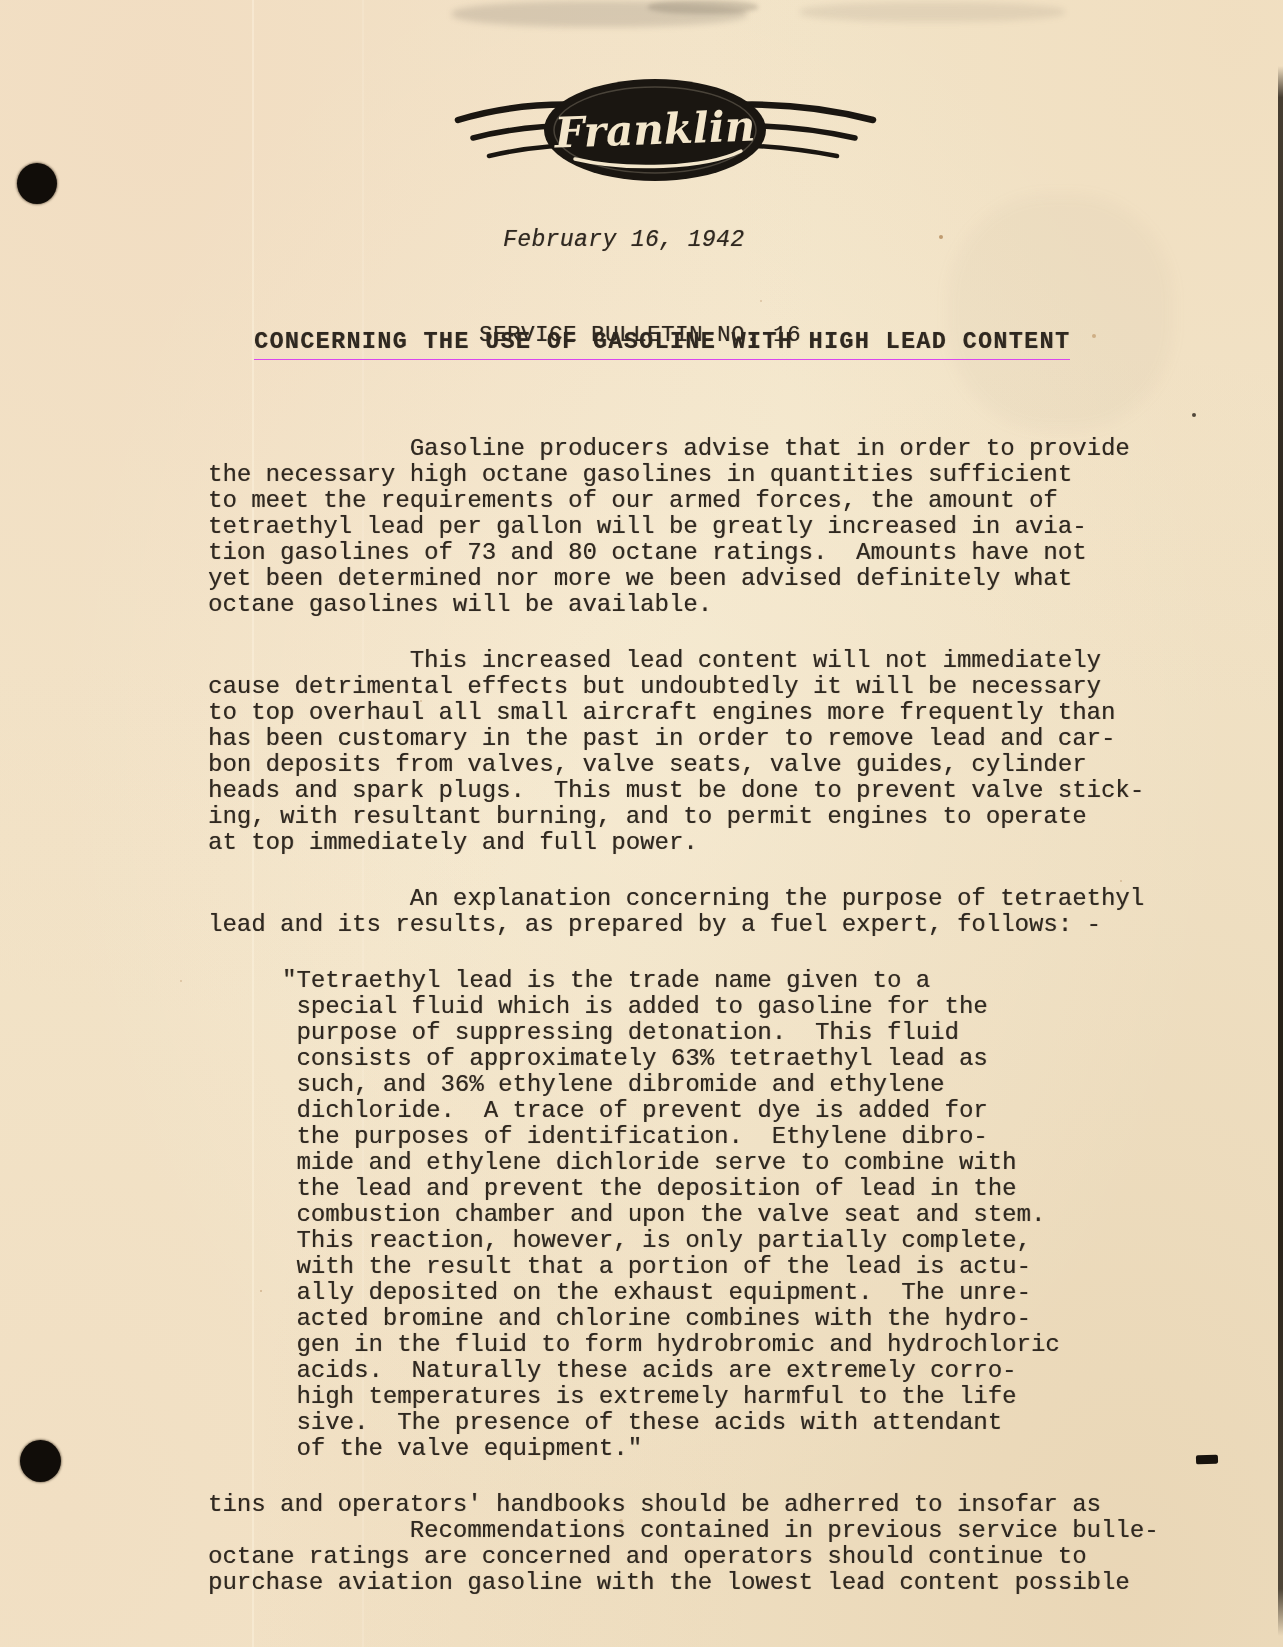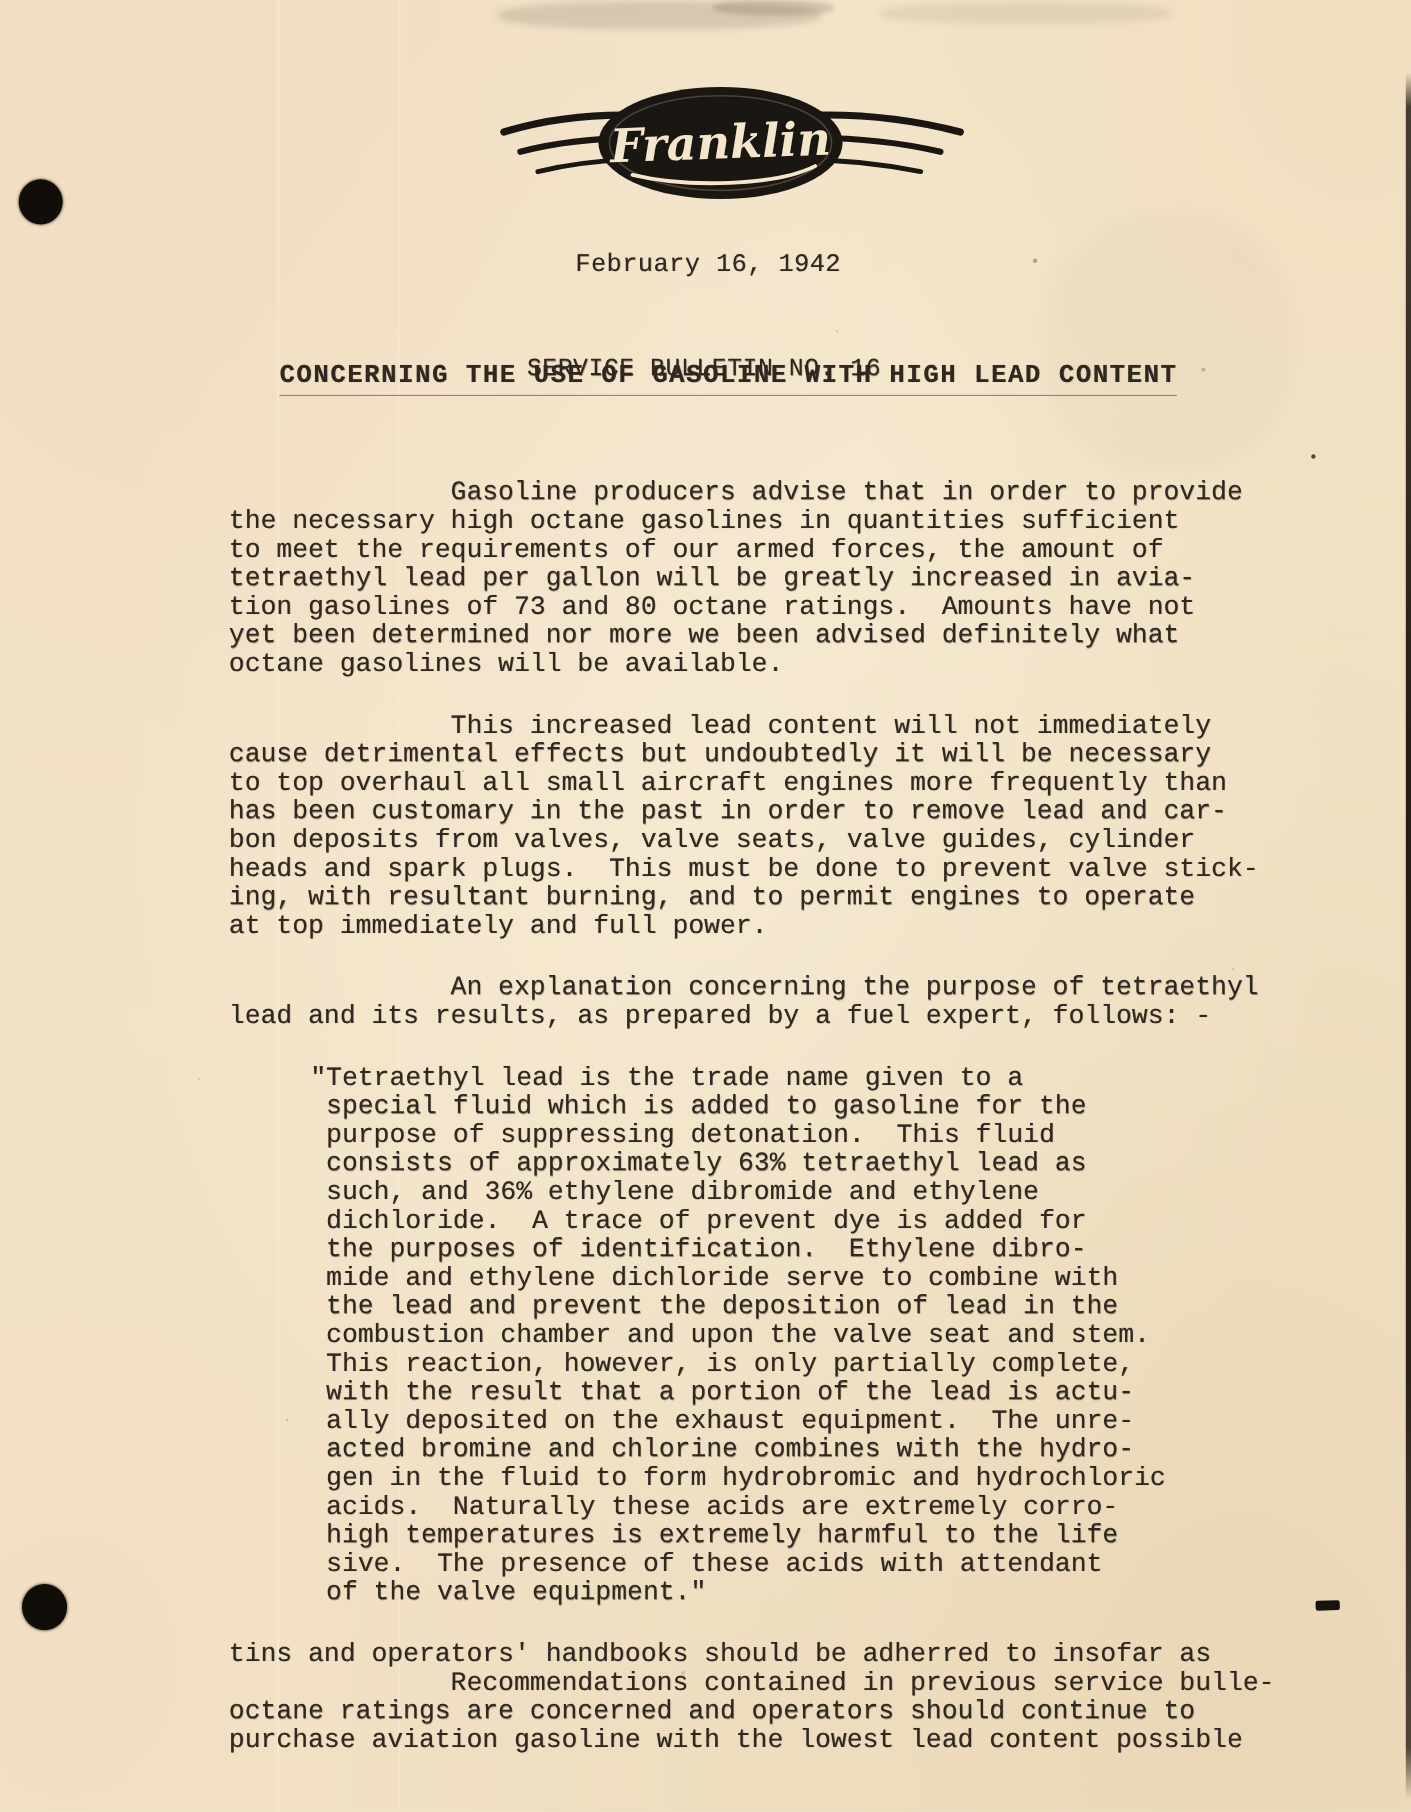--- a/index.html
+++ b/index.html
@@ -49,21 +49,21 @@
       #241e16 40%, #2a2319 75%, rgba(40,33,24,0.8) 97%, rgba(40,33,24,0) 100%);
   }
   .punch-hole{position:absolute;border-radius:50%;background:#110d09;box-shadow:0 0 2px 1px rgba(60,45,30,0.5);}
   .punch-hole.top{left:17px;top:163px;width:40px;height:41px;}
   .punch-hole.bottom{left:20px;top:1440px;width:41px;height:42px;}
   .stray-dash{position:absolute;left:1196px;top:1455px;width:22px;height:9px;background:#17120d;transform:rotate(-2deg);border-radius:2px;}
 
   .logo-wrap{position:absolute;left:425px;top:72px;width:460px;height:130px;}
 
   .ink{color:#2f2820;text-shadow:0.4px 0.4px 0.7px rgba(47,40,32,0.55);}
-  .date-line{position:absolute;left:523px;top:227px;font-size:23px;letter-spacing:0.4px;}
+  .date-line{position:absolute;left:503px;top:227px;font-size:23px;letter-spacing:0.4px;font-style:italic;}
   .bulletin-line{position:absolute;left:479px;top:276px;font-size:22.5px;letter-spacing:0.5px;margin-top:46px;}
   .doc-title{
     position:absolute;left:254px;top:328px;font-size:23.5px;font-weight:bold;
     letter-spacing:1.3px;border-bottom:1px solid #d946ef;padding-bottom:4px;
   }
   .doc-body{position:absolute;left:208px;top:420px;width:1010px;font-size:24px;line-height:26px;}
   .block{margin:16px 0 30px 0;}
   .block.quote{margin-left:74px;}
   .tline{white-space:pre;}
 </style>

